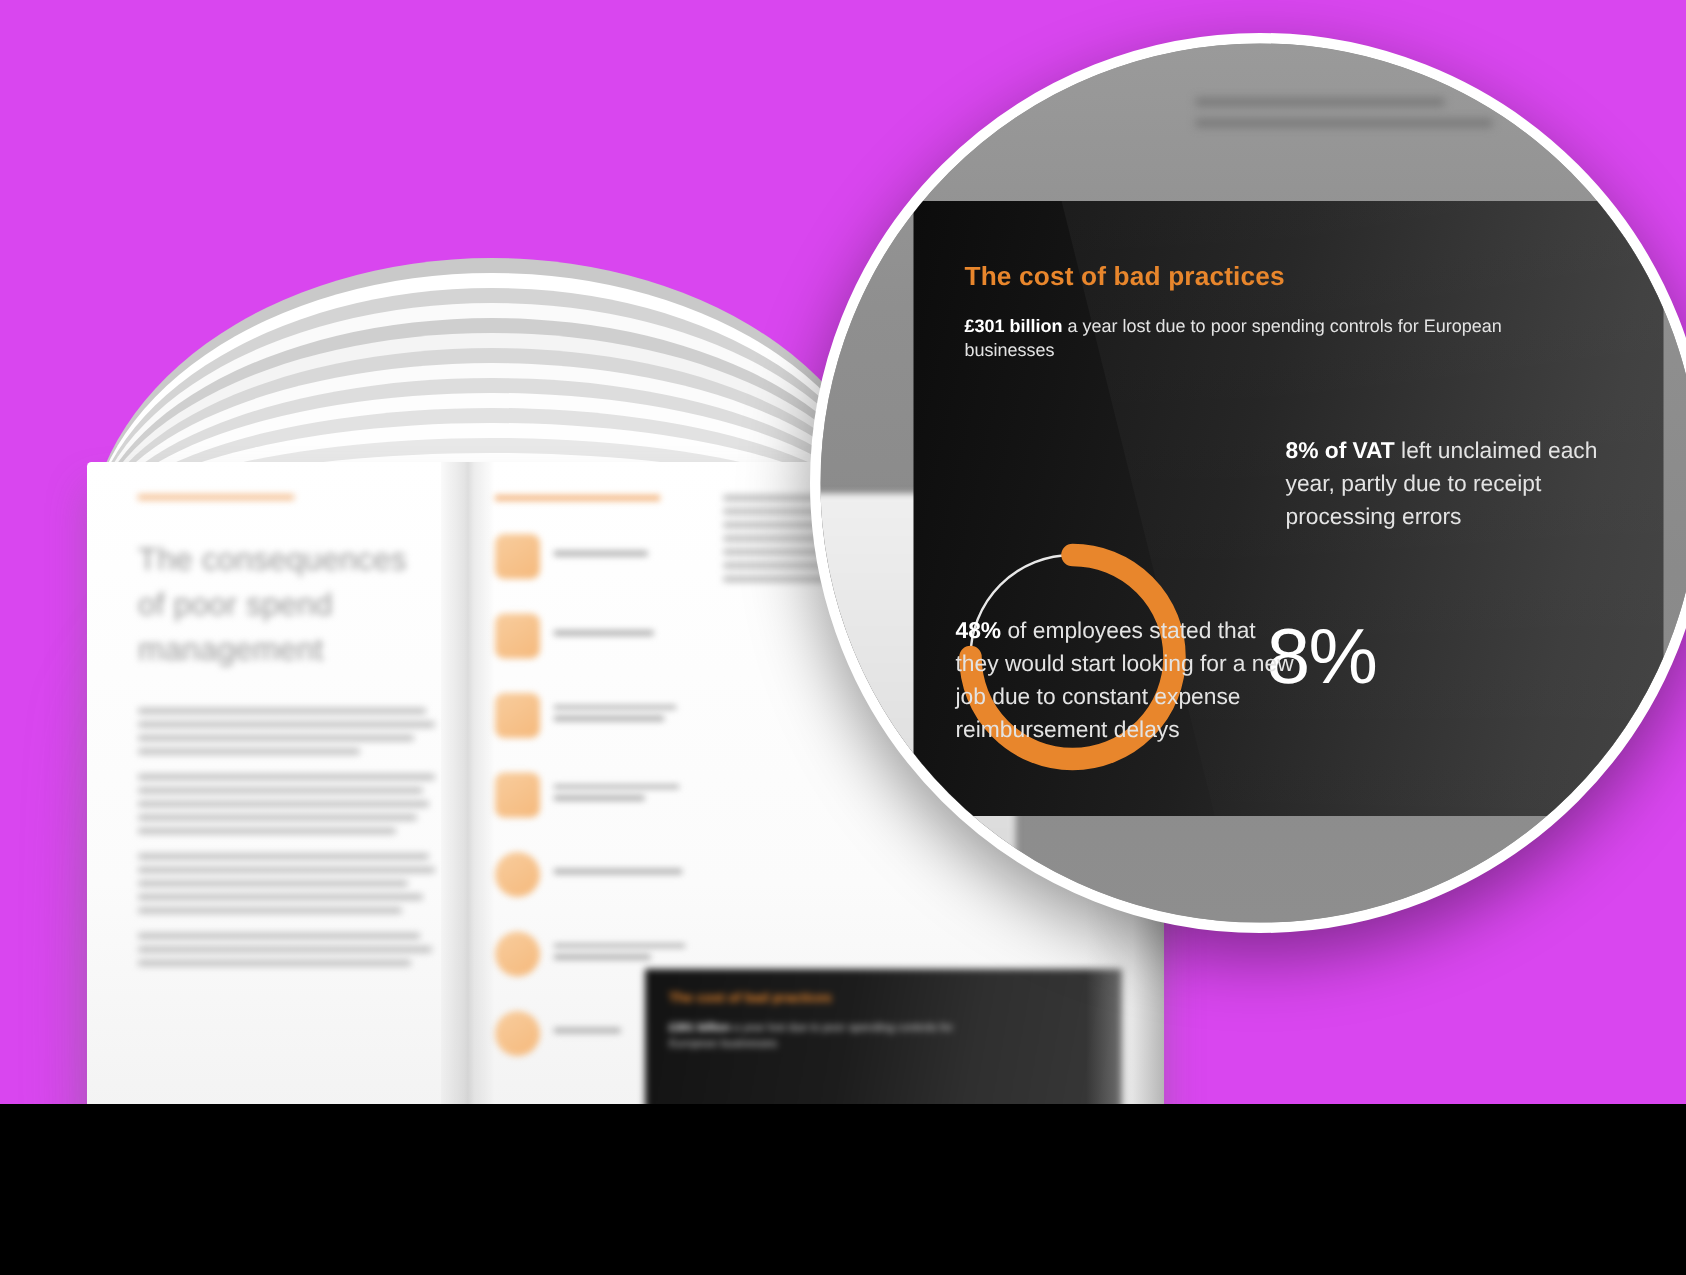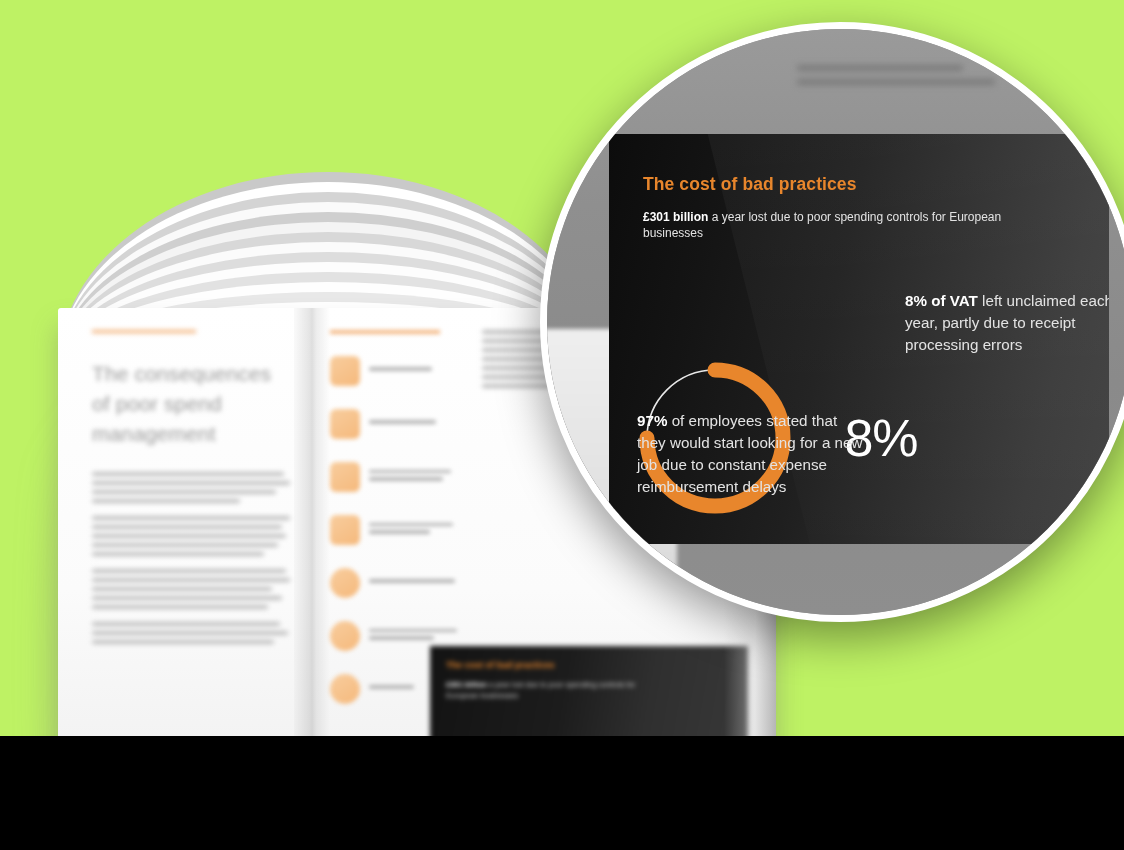--- a/index.html
+++ b/index.html
@@ -10,21 +10,21 @@
     height: 850px;
     background: #000000;
     font-family: "Liberation Sans", sans-serif;
     overflow: hidden;
   }
 
   #stage {
     position: relative;
     width: 1124px;
     height: 744px;
-    background: #bef264;
+    background: #d946ef;
     overflow: hidden;
   }
 
   
   #book-scene {
     position: absolute;
     left: 30px;
     top: 170px;
     width: 740px;
     height: 670px;
@@ -277,21 +277,20 @@
   }
   .mag-lede b { color: #ffffff; font-weight: 700; }
 
   .mag-stat-a {
     position: absolute;
     left: 248px; top: 156px;
     width: 220px;
     color: #e3e3e3;
     font-size: 15.2px;
     line-height: 1.45;
-    margin-left: 48px;
   }
   .mag-stat-a b { color: #ffffff; font-weight: 700; }
 
   .mag-stat-b {
     position: absolute;
     left: 28px; top: 276px;
     width: 230px;
     color: #e3e3e3;
     font-size: 15.2px;
     line-height: 1.44;
@@ -498,19 +497,19 @@
           <circle cx="84" cy="84" r="68" fill="none" stroke="#e8862c" stroke-width="15" stroke-linecap="round" stroke-dasharray="320 107" transform="rotate(-90 84 84)"></circle>
         </svg>
         <div class="donut-label" style="font-size:52px;">8%</div>
       </div>
 
       <div class="mag-stat-a">
         <b>8% of VAT</b><span> left unclaimed each year, partly due to receipt processing errors</span>
       </div>
 
       <div class="mag-stat-b">
-        <b>97%</b><span> of employees stated that they would start looking for a new job due to constant expense reimbursement delays</span>
+        <b>48%</b><span> of employees stated that they would start looking for a new job due to constant expense reimbursement delays</span>
       </div>
     </div>
   </div>
 
   <div class="letterbox-bottom"></div>
 </div>
 
 </body></html>

